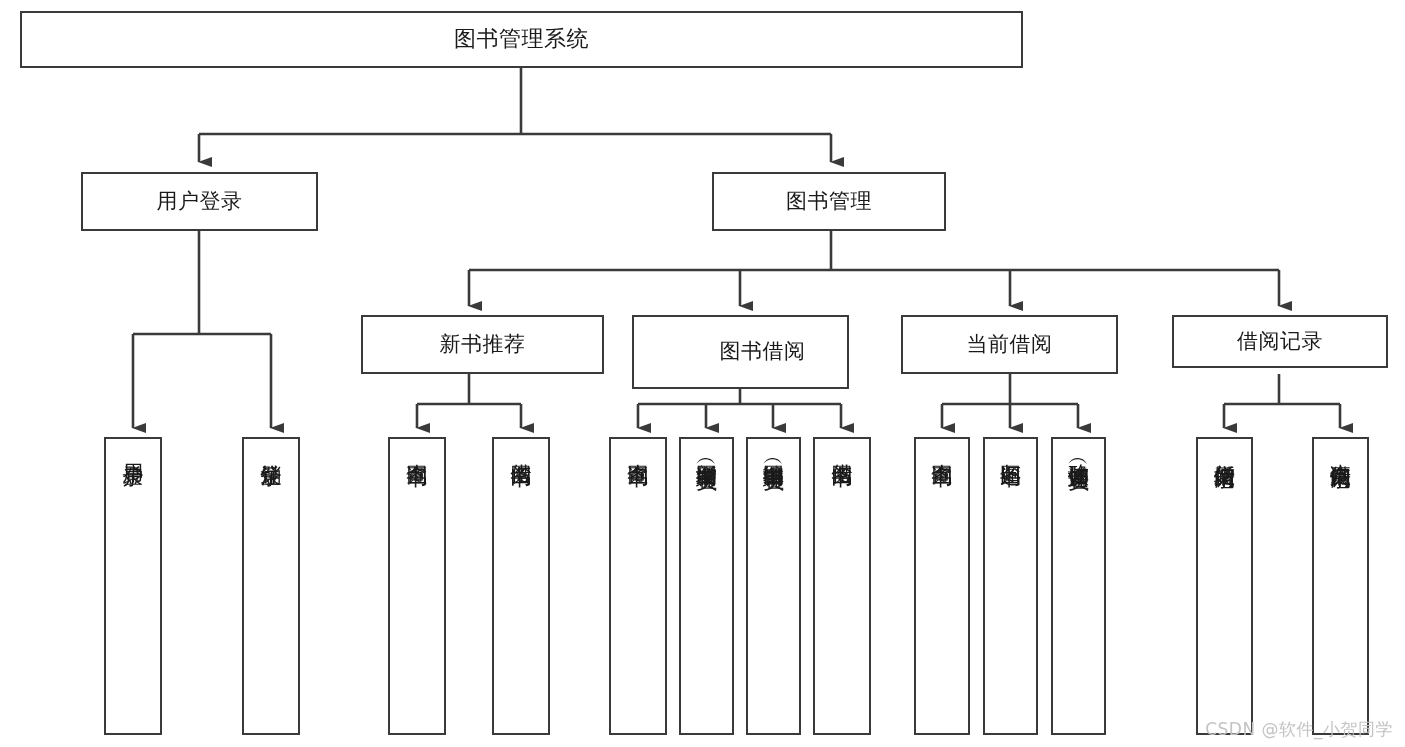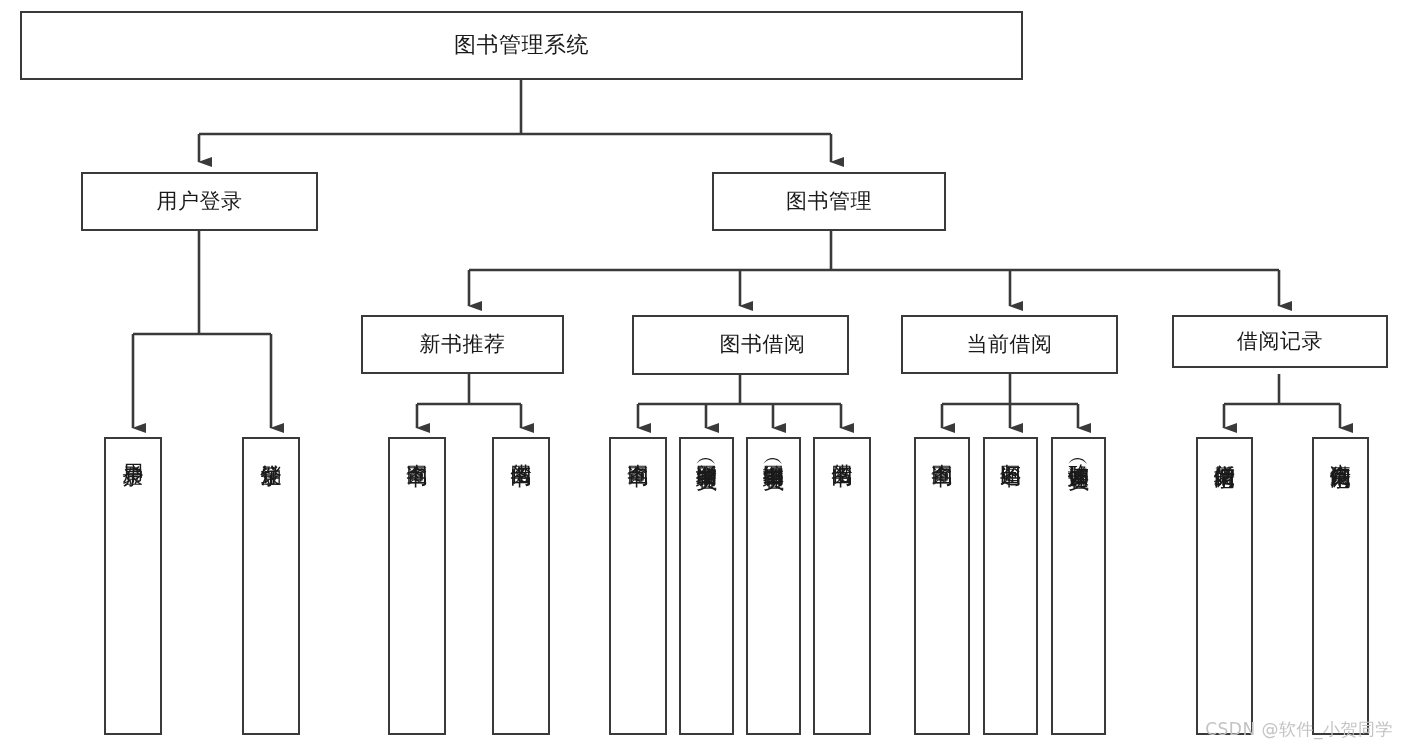--- a/index.html
+++ b/index.html
@@ -128,35 +128,35 @@
       <path d="M 1010 404 L 1010 428" marker-end="url(#arrow)"></path>
       <path d="M 1078 404 L 1078 428" marker-end="url(#arrow)"></path>
 
       <path d="M 1279 374 L 1279 404"></path>
       <path d="M 1224 404 L 1340 404"></path>
       <path d="M 1224 404 L 1224 428" marker-end="url(#arrow)"></path>
       <path d="M 1340 404 L 1340 428" marker-end="url(#arrow)"></path>
     </g>
   </svg>
 
-  <div class="node horiz root" style="left:20px; top:11px; width:1003px; height:69px;">
+  <div class="node horiz root" style="left:20px; top:11px; width:1003px; height:57px;">
     <span class="label">图书管理系统</span>
   </div>
 
   <div class="node horiz" style="left:81px; top:172px; width:237px; height:59px;">
     <span class="label">用户登录</span>
   </div>
   <div class="node horiz" style="left:712px; top:172px; width:234px; height:59px;font-family:Liberation Serif, serif;">
     <span class="label">图书管理</span>
   </div>
 
-  <div class="node horiz" style="left:361px; top:315px; width:203px; height:59px;">
+  <div class="node horiz" style="left:361px; top:315px; width:243px; height:59px;">
     <span class="label">新书推荐</span>
   </div>
-  <div class="node horiz" style="left:632px; top:315px; width:217px; height:60px;padding-left:44px;">
+  <div class="node horiz" style="left:632px; top:315px; width:217px; height:74px;padding-left:44px;">
     <span class="label">图书借阅</span>
   </div>
   <div class="node horiz" style="left:901px; top:315px; width:217px; height:59px;">
     <span class="label">当前借阅</span>
   </div>
   <div class="node horiz" style="left:1172px; top:315px; width:216px; height:53px;">
     <span class="label">借阅记录</span>
   </div>
 
   <div class="node vert" style="left:104px; top:437px; width:58px; height:298px;">

